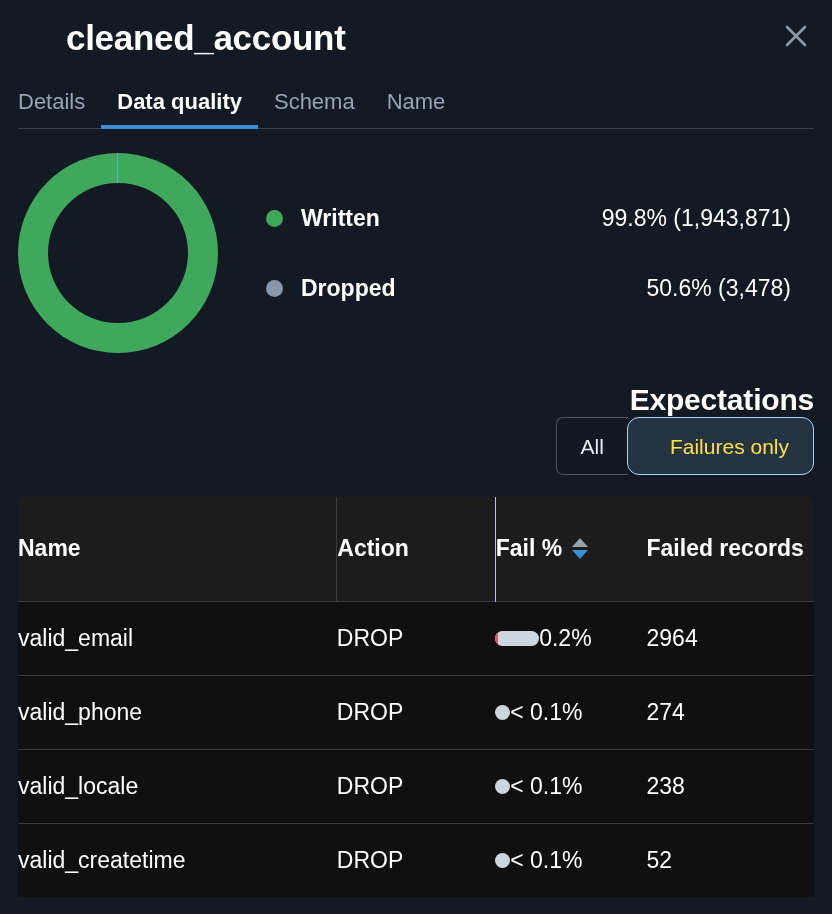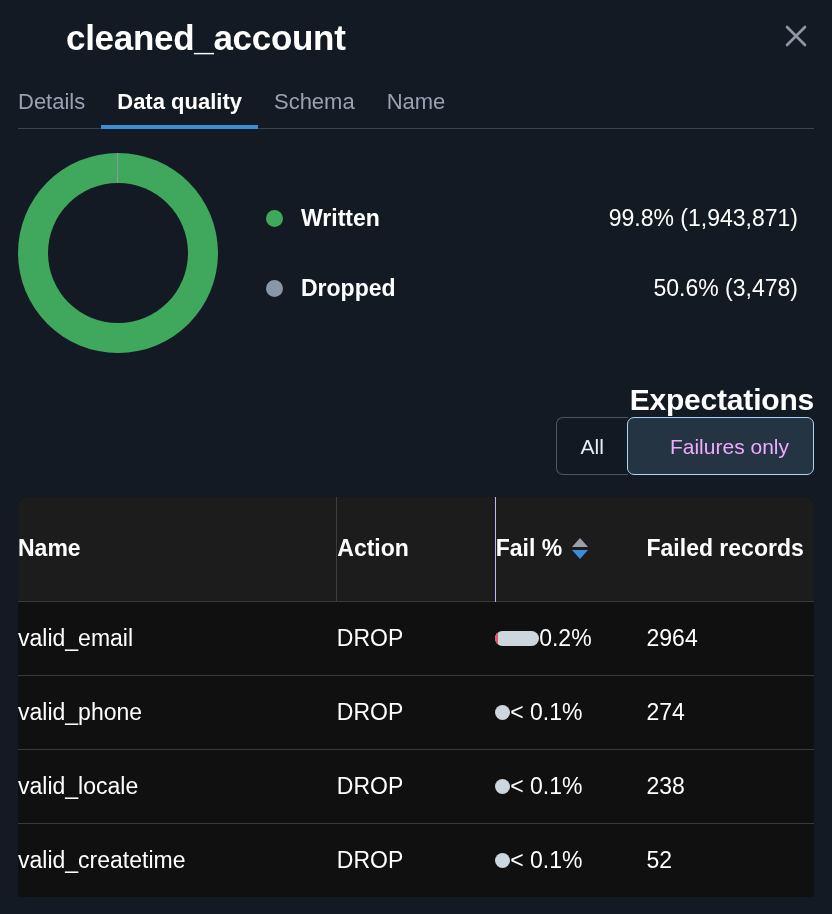--- a/index.html
+++ b/index.html
@@ -119,21 +119,21 @@
     content: "";
     position: absolute;
     top: 30px; left: 30px;
     width: 140px; height: 140px;
     border-radius: 50%;
     background: #141a23;
   }
   .legend {
     flex: 1 1 auto;
     margin-left: 48px;
-    margin-right: 16px;
+    margin-right: 23px;
   }
   .legend-row {
     display: flex;
     align-items: center;
     height: 70px;
   }
   .legend-dot {
     width: 17px;
     height: 17px;
     border-radius: 50%;
@@ -190,22 +190,22 @@
   .toggle-btn:first-child {
     border-radius: 7px 0 0 7px;
     border-right: none;
   }
   .toggle-btn:last-child {
     border-radius: 0 7px 7px 0;
   }
   .toggle-btn.selected {
     background: #253442;
     border: 1px solid #aed4f5;
-    color: #f0abfc;
-    border-radius: 7px;
+    color: #fde047;
+    border-radius: 12px;
     margin-left: -1px;
     padding-left: 42px;
   }
 
   
   .table-wrap {
     margin: 22px 18px 0 18px;
     border-radius: 8px 8px 0 0;
     overflow: hidden;
     background: #0e0e0e;

